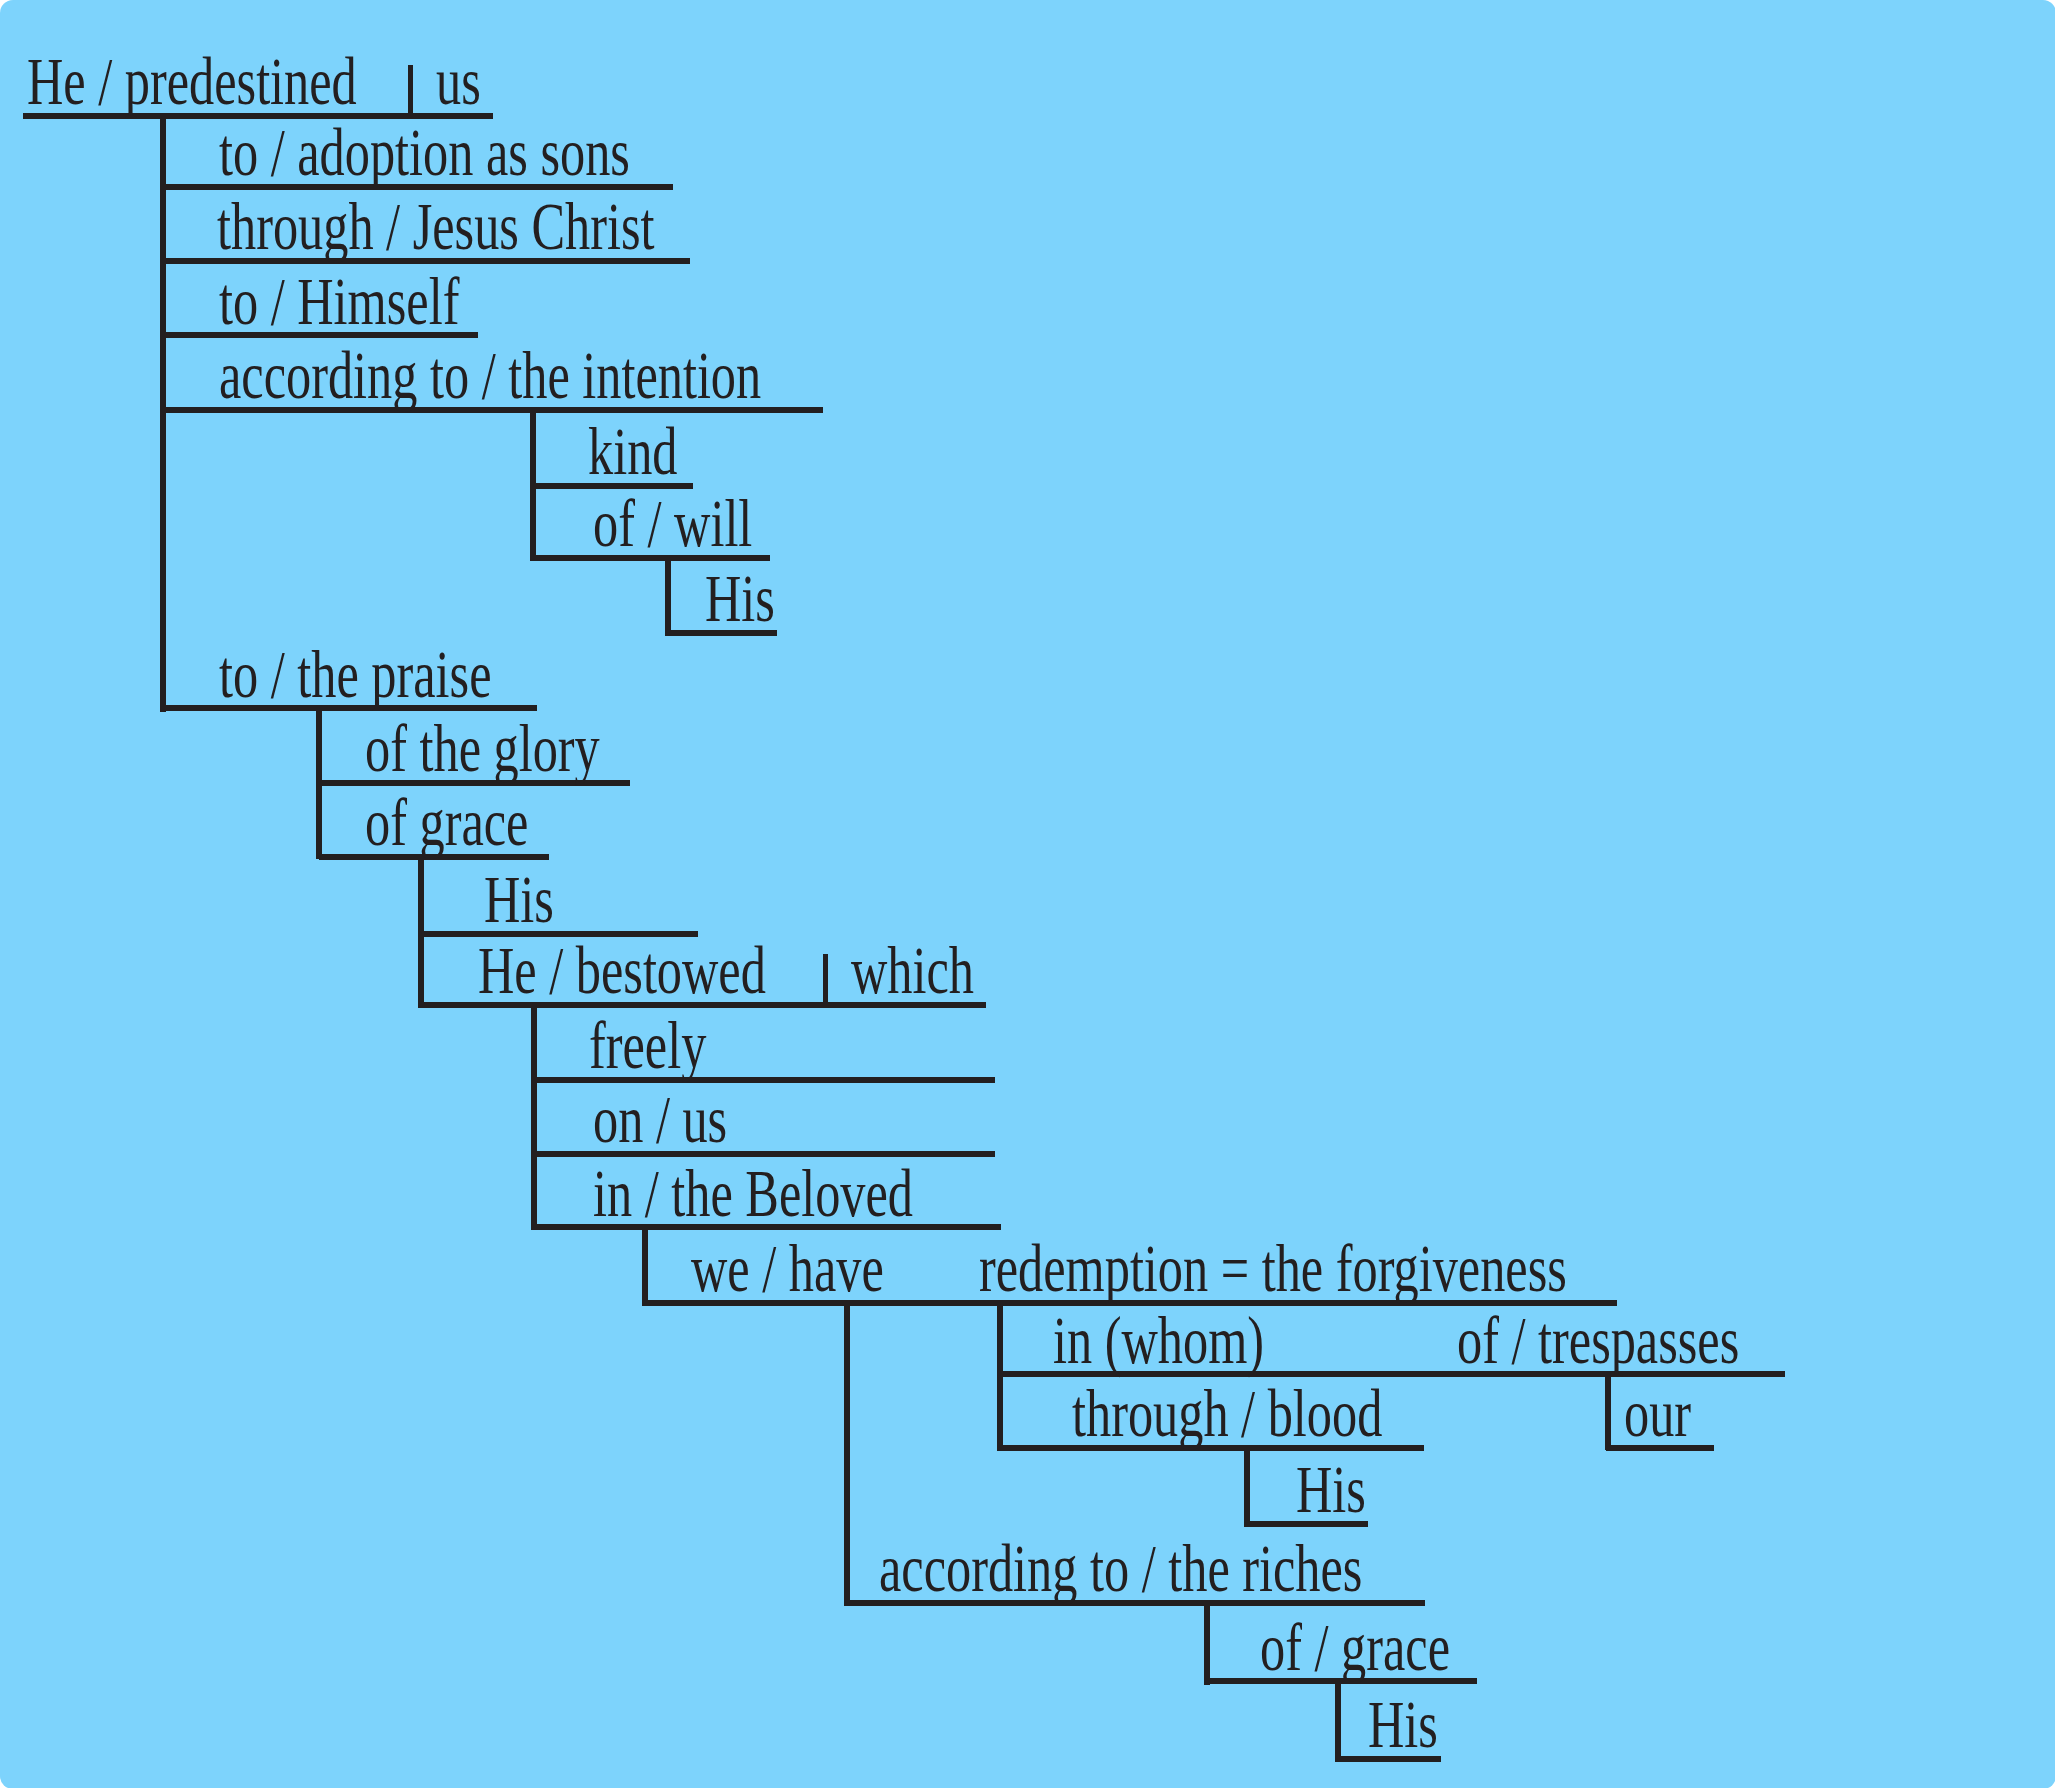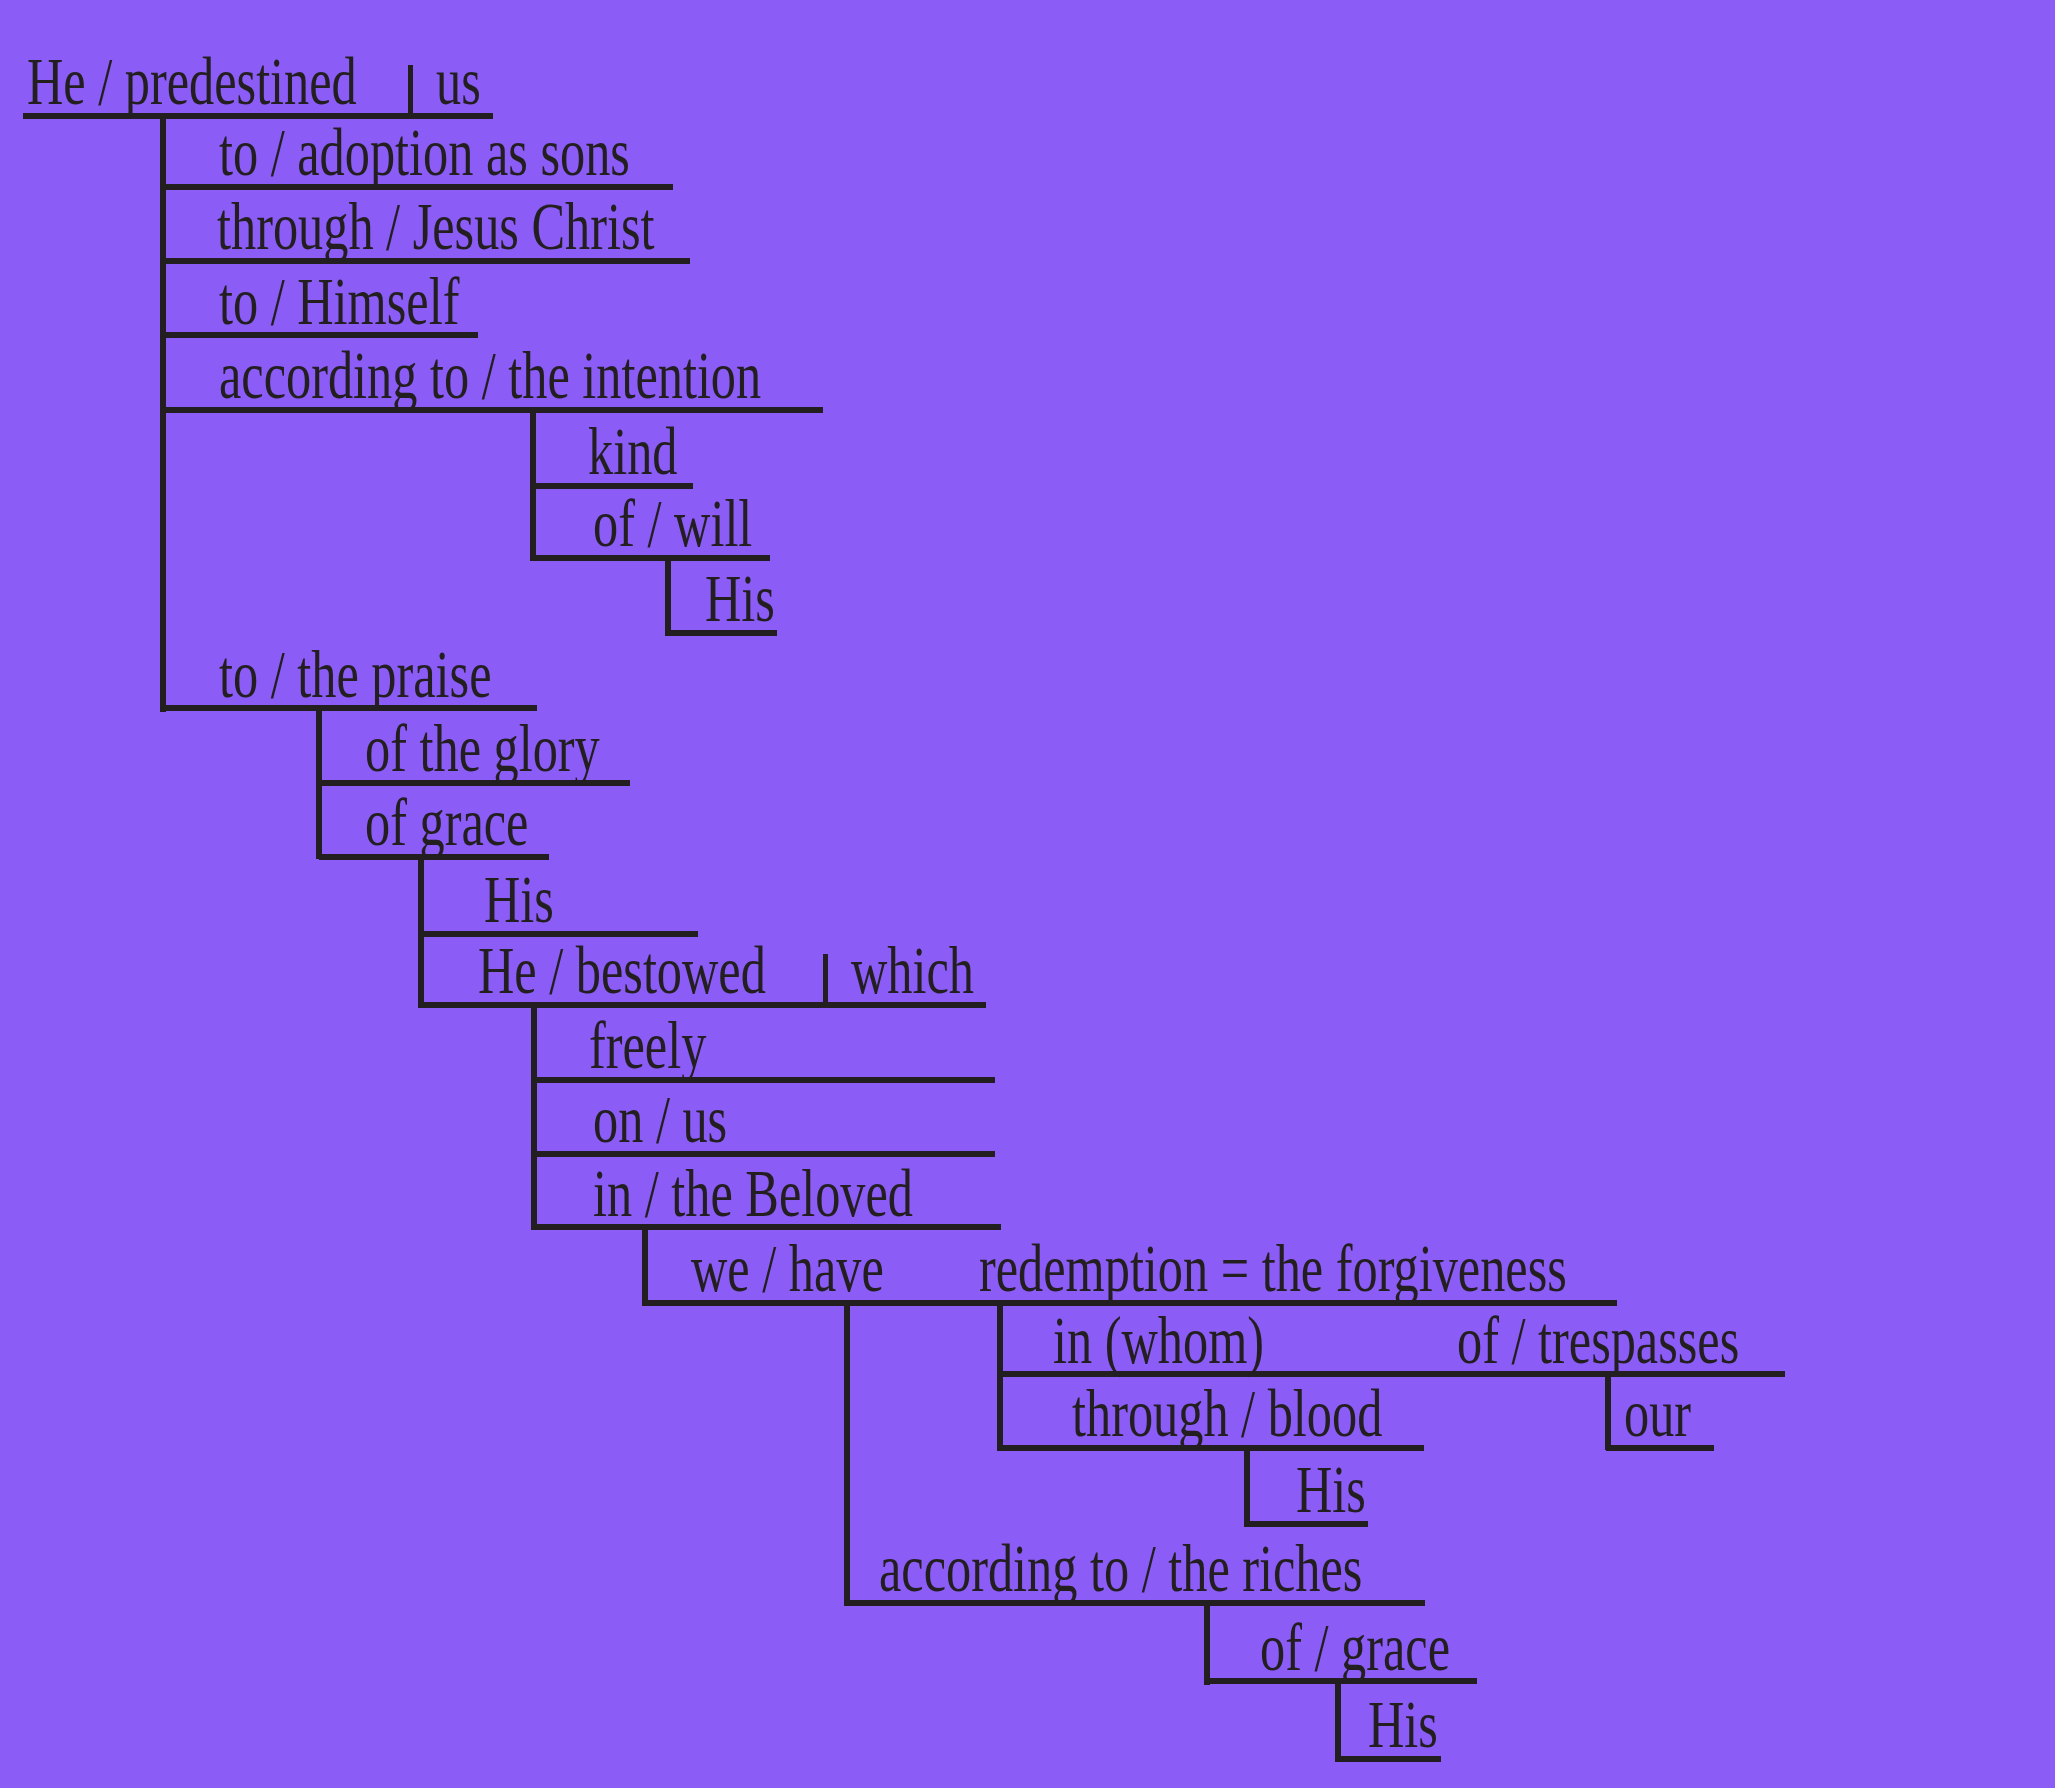--- a/index.html
+++ b/index.html
@@ -38,21 +38,21 @@
   .sep {
     position: absolute;
     width: 5.2px;
     height: 50px;
     background: var(--ink, #231f20);
   }
 </style>
 </head>
 <body>
 
-<div id="canvas" style="background: #8b5cf6;">
+<div id="canvas" style="background: #7dd3fc; border-radius: 13px;">
     <div class="hline" style="left: 23px; top: 113px; width: 470px;"></div>
     <div class="hline" style="left: 163px; top: 184px; width: 510px;"></div>
     <div class="hline" style="left: 163px; top: 258px; width: 527px;"></div>
     <div class="hline" style="left: 163px; top: 332px; width: 315px;"></div>
     <div class="hline" style="left: 163px; top: 407px; width: 660px;"></div>
     <div class="hline" style="left: 533px; top: 483px; width: 160px;"></div>
     <div class="hline" style="left: 533px; top: 555px; width: 237px;"></div>
     <div class="hline" style="left: 668px; top: 630px; width: 109px;"></div>
     <div class="hline" style="left: 163px; top: 705px; width: 374px;"></div>
     <div class="hline" style="left: 319px; top: 780px; width: 311px;"></div>

